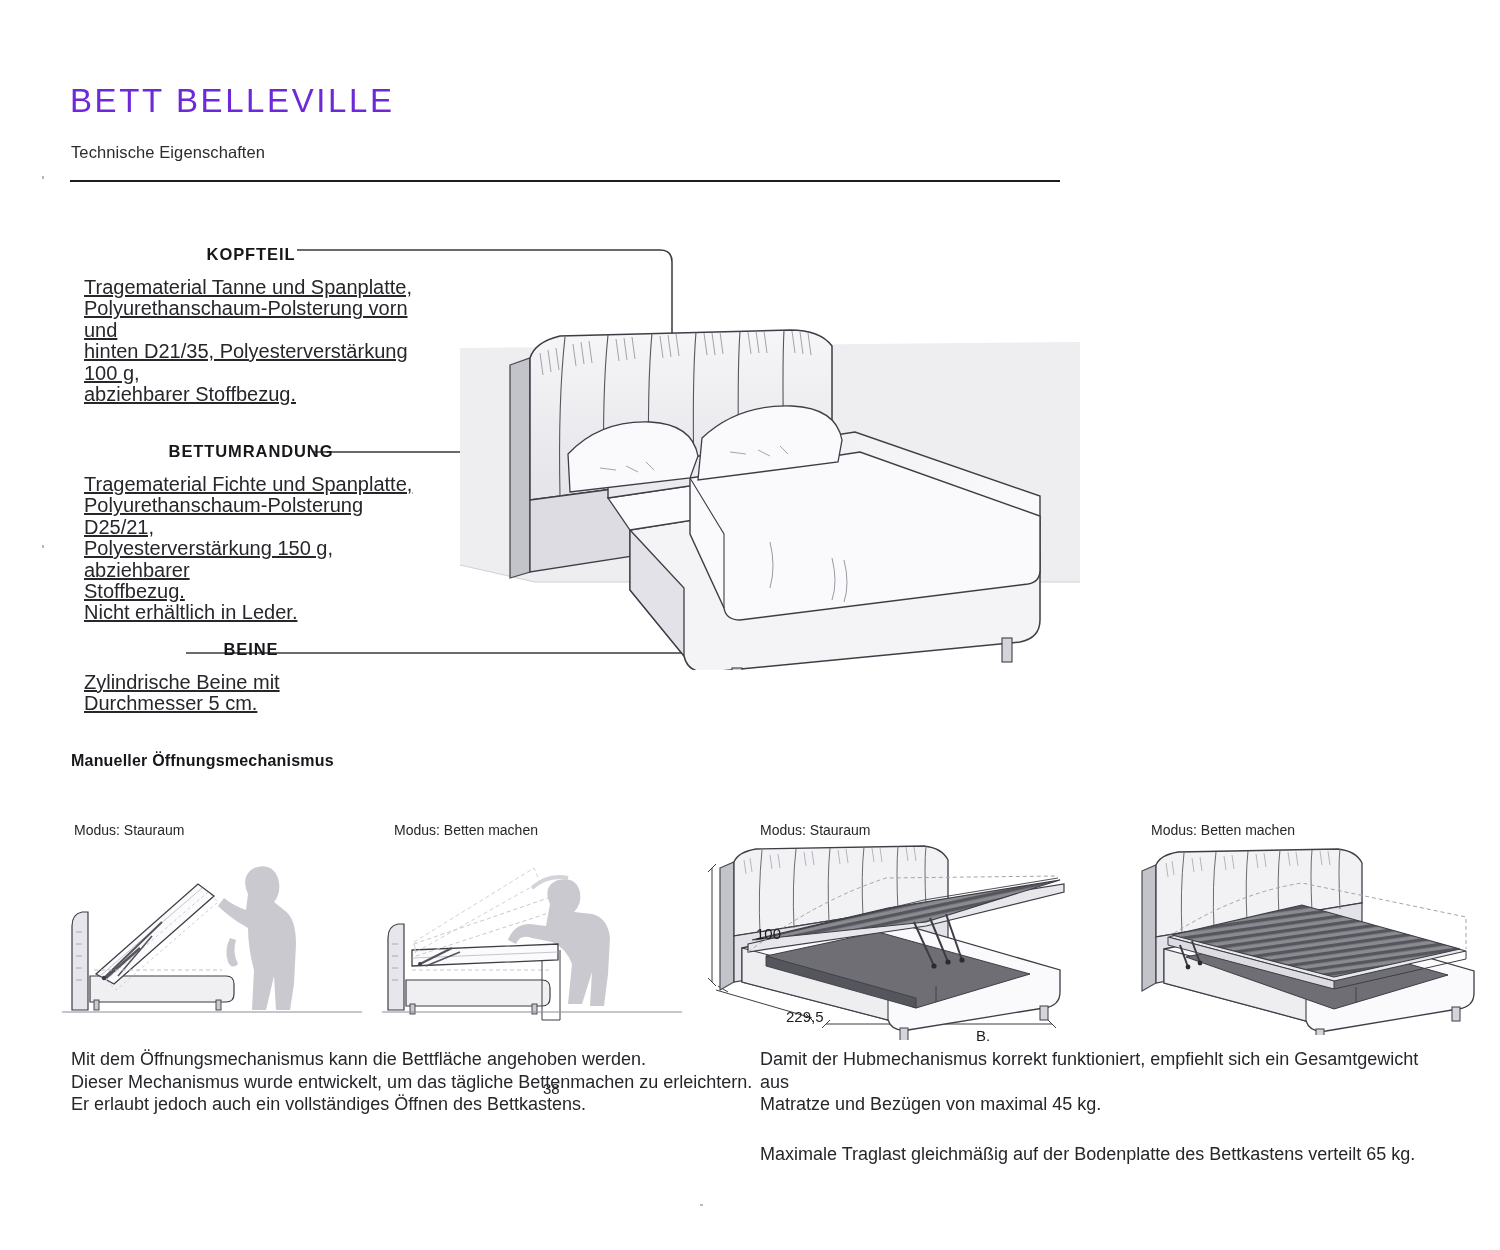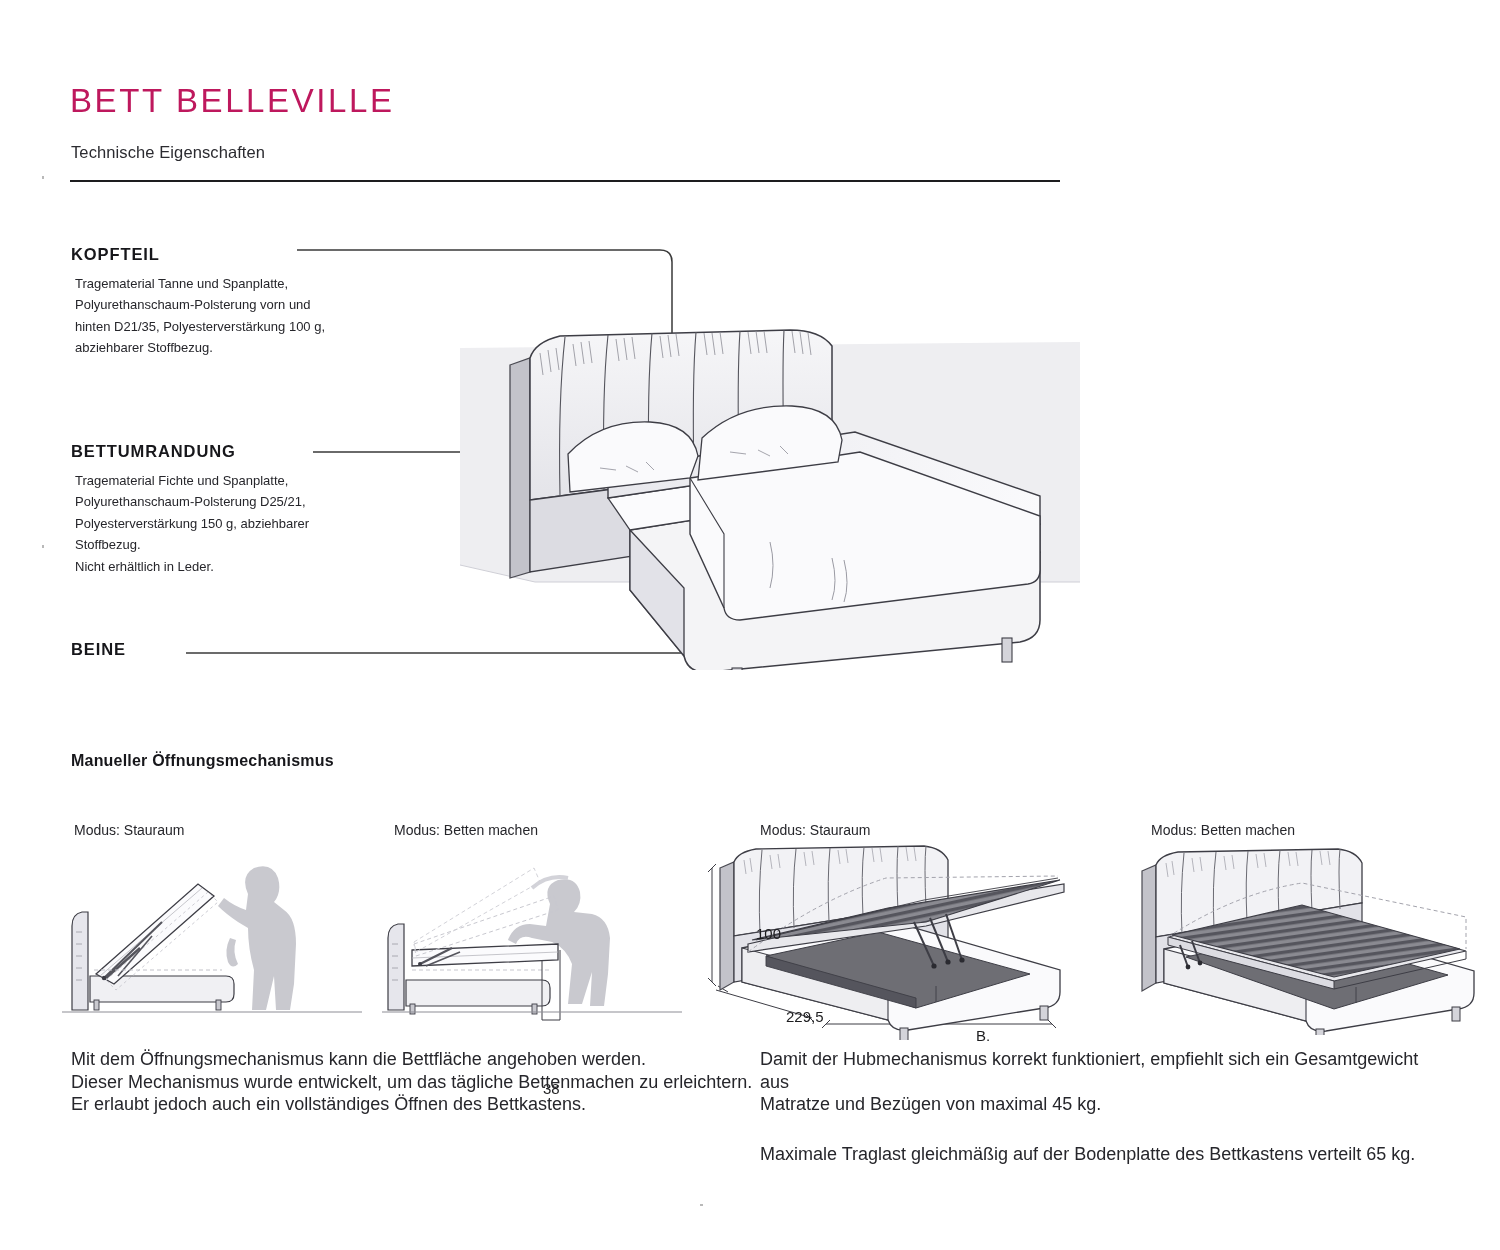--- a/index.html
+++ b/index.html
@@ -13,37 +13,37 @@
   }
   .page{position:absolute;inset:0;}
 
   
   .crop-mark{position:absolute;background:#b9b9b9;}
 
   
   .title{
     position:absolute;left:70px;top:82px;
     font-size:33px;letter-spacing:2.6px;font-weight:400;
-    color:#be185d;white-space:nowrap;
+    color:#6d28d9;white-space:nowrap;
   }
   .subtitle{
     position:absolute;left:71px;top:143px;
     font-size:16.5px;color:#2b2b30;letter-spacing:.1px;white-space:nowrap;
   }
   .rule{
     position:absolute;left:70px;top:180px;width:990px;height:2px;background:#1d1d1f;
   }
 
   
   .spec{position:absolute;width:360px;}
   .spec h3{
-    margin:0 0 9px 0;font-size:16.5px;font-weight:700;letter-spacing:.9px;color:#17171b;
+    margin:0 0 9px 0;font-size:16.5px;font-weight:700;letter-spacing:.9px;color:#17171b;text-align:center;
   }
   .spec p{
-    margin:4px;font-size:13px;line-height:21.4px;color:#26262b;white-space:pre-line;
+    margin:13px;font-size:20px;line-height:21.4px;color:#26262b;white-space:pre-line;text-decoration:underline;
   }
   #spec-kopfteil{left:71px;top:245px;}
   #spec-bettumrandung{left:71px;top:442px;}
   #spec-beine{left:71px;top:640px;}
 
   .mech-heading{
     position:absolute;left:71px;top:752px;
     font-size:16px;font-weight:700;color:#17171b;letter-spacing:.2px;white-space:nowrap;
   }
 
@@ -118,20 +118,22 @@
     <h3>BETTUMRANDUNG</h3>
     <p>Tragematerial Fichte und Spanplatte,
 Polyurethanschaum-Polsterung D25/21,
 Polyesterverstärkung 150 g, abziehbarer
 Stoffbezug.
 Nicht erhältlich in Leder.</p>
   </div>
 
   <div class="spec" id="spec-beine">
     <h3>BEINE</h3>
+    <p>Zylindrische Beine mit
+Durchmesser 5 cm.</p>
   </div>
 
   <div class="mech-heading">Manueller Öffnungsmechanismus</div>
 
   <svg class="illu" id="illu-main" width="640" height="350" viewBox="0 0 640 350">
     <defs>
       <linearGradient id="mg1" x1="0" y1="0" x2="0" y2="1">
         <stop offset="0" stop-color="#f6f6f8"></stop>
           <stop offset="1" stop-color="#e4e4e9"></stop>
       </linearGradient>

